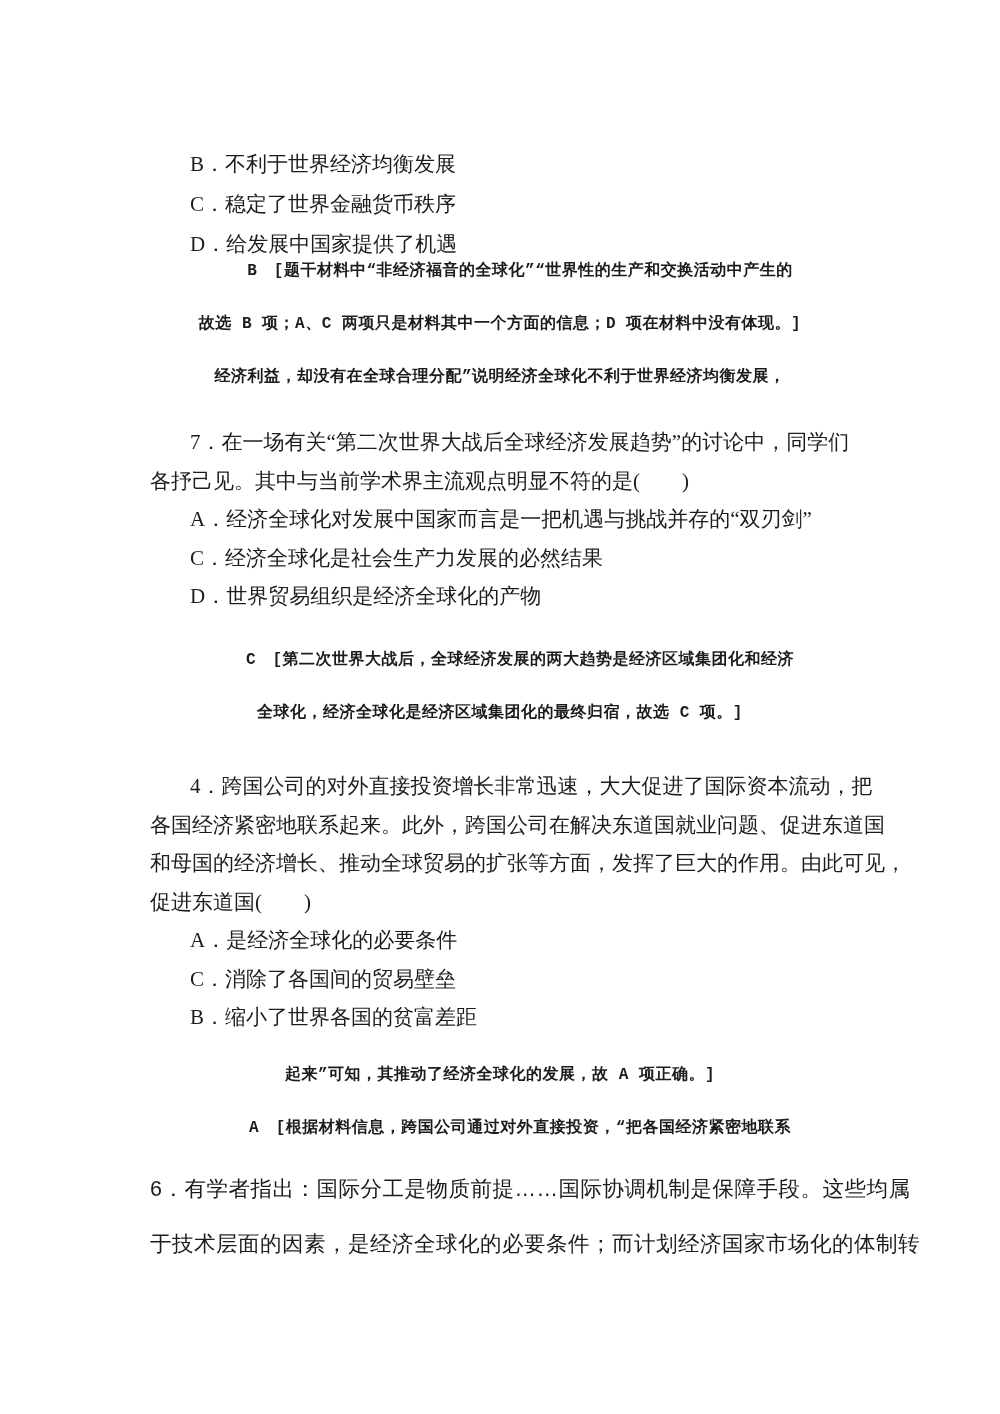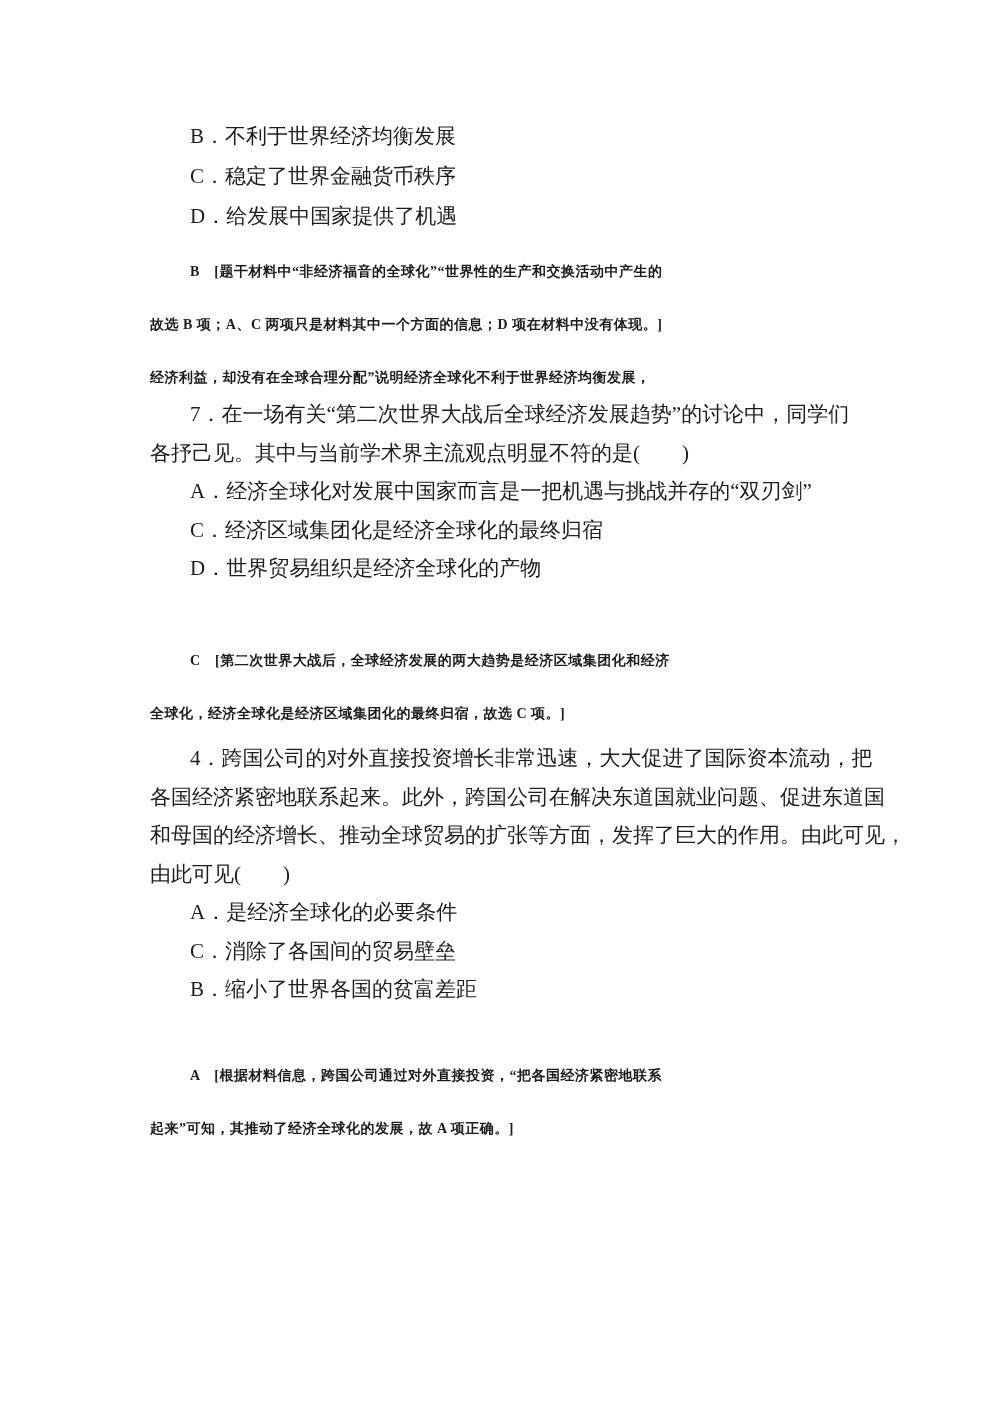--- a/index.html
+++ b/index.html
@@ -18,28 +18,30 @@
     top: 0;
     width: 700px;
     height: 1414px;
   }
   .block { position: absolute; left: 0; width: 700px; }
   .line { white-space: nowrap; }
   .serif {
     font-family: "Liberation Serif", serif;
     font-size: 21px;
     line-height: 40px;
+    margin-top: 28px;
   }
   .serif-tight { line-height: 38.5px; }
   .hei {
-    font-family: Liberation Serif, serif;
+    font-family: Liberation Mono, monospace;
     font-weight: 700;
-    font-size: 14px;
+    font-size: 16px;
     line-height: 53px;
     letter-spacing: 0.5px;
+    text-align: center;
   }
   .hei-light {
     font-family: "Liberation Sans", sans-serif;
     font-weight: 400;
     font-size: 21.5px;
     line-height: 55px;
     letter-spacing: 0.5px;
   }
   .indent { padding-left: 40px; }
 </style>
@@ -58,39 +60,43 @@
     <div class="block hei" style="top:245px">
       <div class="line indent">B　[题干材料中“非经济福音的全球化”“世界性的生产和交换活动中产生的</div>
       <div class="line">故选 B 项；A、C 两项只是材料其中一个方面的信息；D 项在材料中没有体现。]</div>
       <div class="line">经济利益，却没有在全球合理分配”说明经济全球化不利于世界经济均衡发展，</div>
     </div>
 
     <div class="block serif serif-tight" style="top:395px">
       <div class="line indent">7．在一场有关“第二次世界大战后全球经济发展趋势”的讨论中，同学们</div>
       <div class="line">各抒己见。其中与当前学术界主流观点明显不符的是(　　)</div>
       <div class="line indent">A．经济全球化对发展中国家而言是一把机遇与挑战并存的“双刃剑”</div>
-      <div class="line indent">C．经济区域集团化是经济全球化的最终归宿</div>
+      <div class="line indent">C．经济全球化是社会生产力发展的必然结果</div>
       <div class="line indent">D．世界贸易组织是经济全球化的产物</div>
     </div>
 
     <div class="block hei" style="top:634px">
       <div class="line indent">C　[第二次世界大战后，全球经济发展的两大趋势是经济区域集团化和经济</div>
       <div class="line">全球化，经济全球化是经济区域集团化的最终归宿，故选 C 项。]</div>
     </div>
 
     <div class="block serif serif-tight" style="top:739px">
       <div class="line indent">4．跨国公司的对外直接投资增长非常迅速，大大促进了国际资本流动，把</div>
       <div class="line">各国经济紧密地联系起来。此外，跨国公司在解决东道国就业问题、促进东道国</div>
       <div class="line">和母国的经济增长、推动全球贸易的扩张等方面，发挥了巨大的作用。由此可见，</div>
-      <div class="line">由此可见(　　)</div>
+      <div class="line">促进东道国(　　)</div>
       <div class="line indent">A．是经济全球化的必要条件</div>
       <div class="line indent">C．消除了各国间的贸易壁垒</div>
       <div class="line indent">B．缩小了世界各国的贫富差距</div>
     </div>
 
     <div class="block hei" style="top:1049px">
+      <div class="line">起来”可知，其推动了经济全球化的发展，故 A 项正确。]</div>
       <div class="line indent">A　[根据材料信息，跨国公司通过对外直接投资，“把各国经济紧密地联系</div>
-      <div class="line">起来”可知，其推动了经济全球化的发展，故 A 项正确。]</div>
     </div>
 
+    <div class="block hei-light" style="top:1162px">
+      <div class="line">6．有学者指出：国际分工是物质前提……国际协调机制是保障手段。这些均属</div>
+      <div class="line">于技术层面的因素，是经济全球化的必要条件；而计划经济国家市场化的体制转</div>
+    </div>
 
   </div>
 </div>
 
 </body></html>

